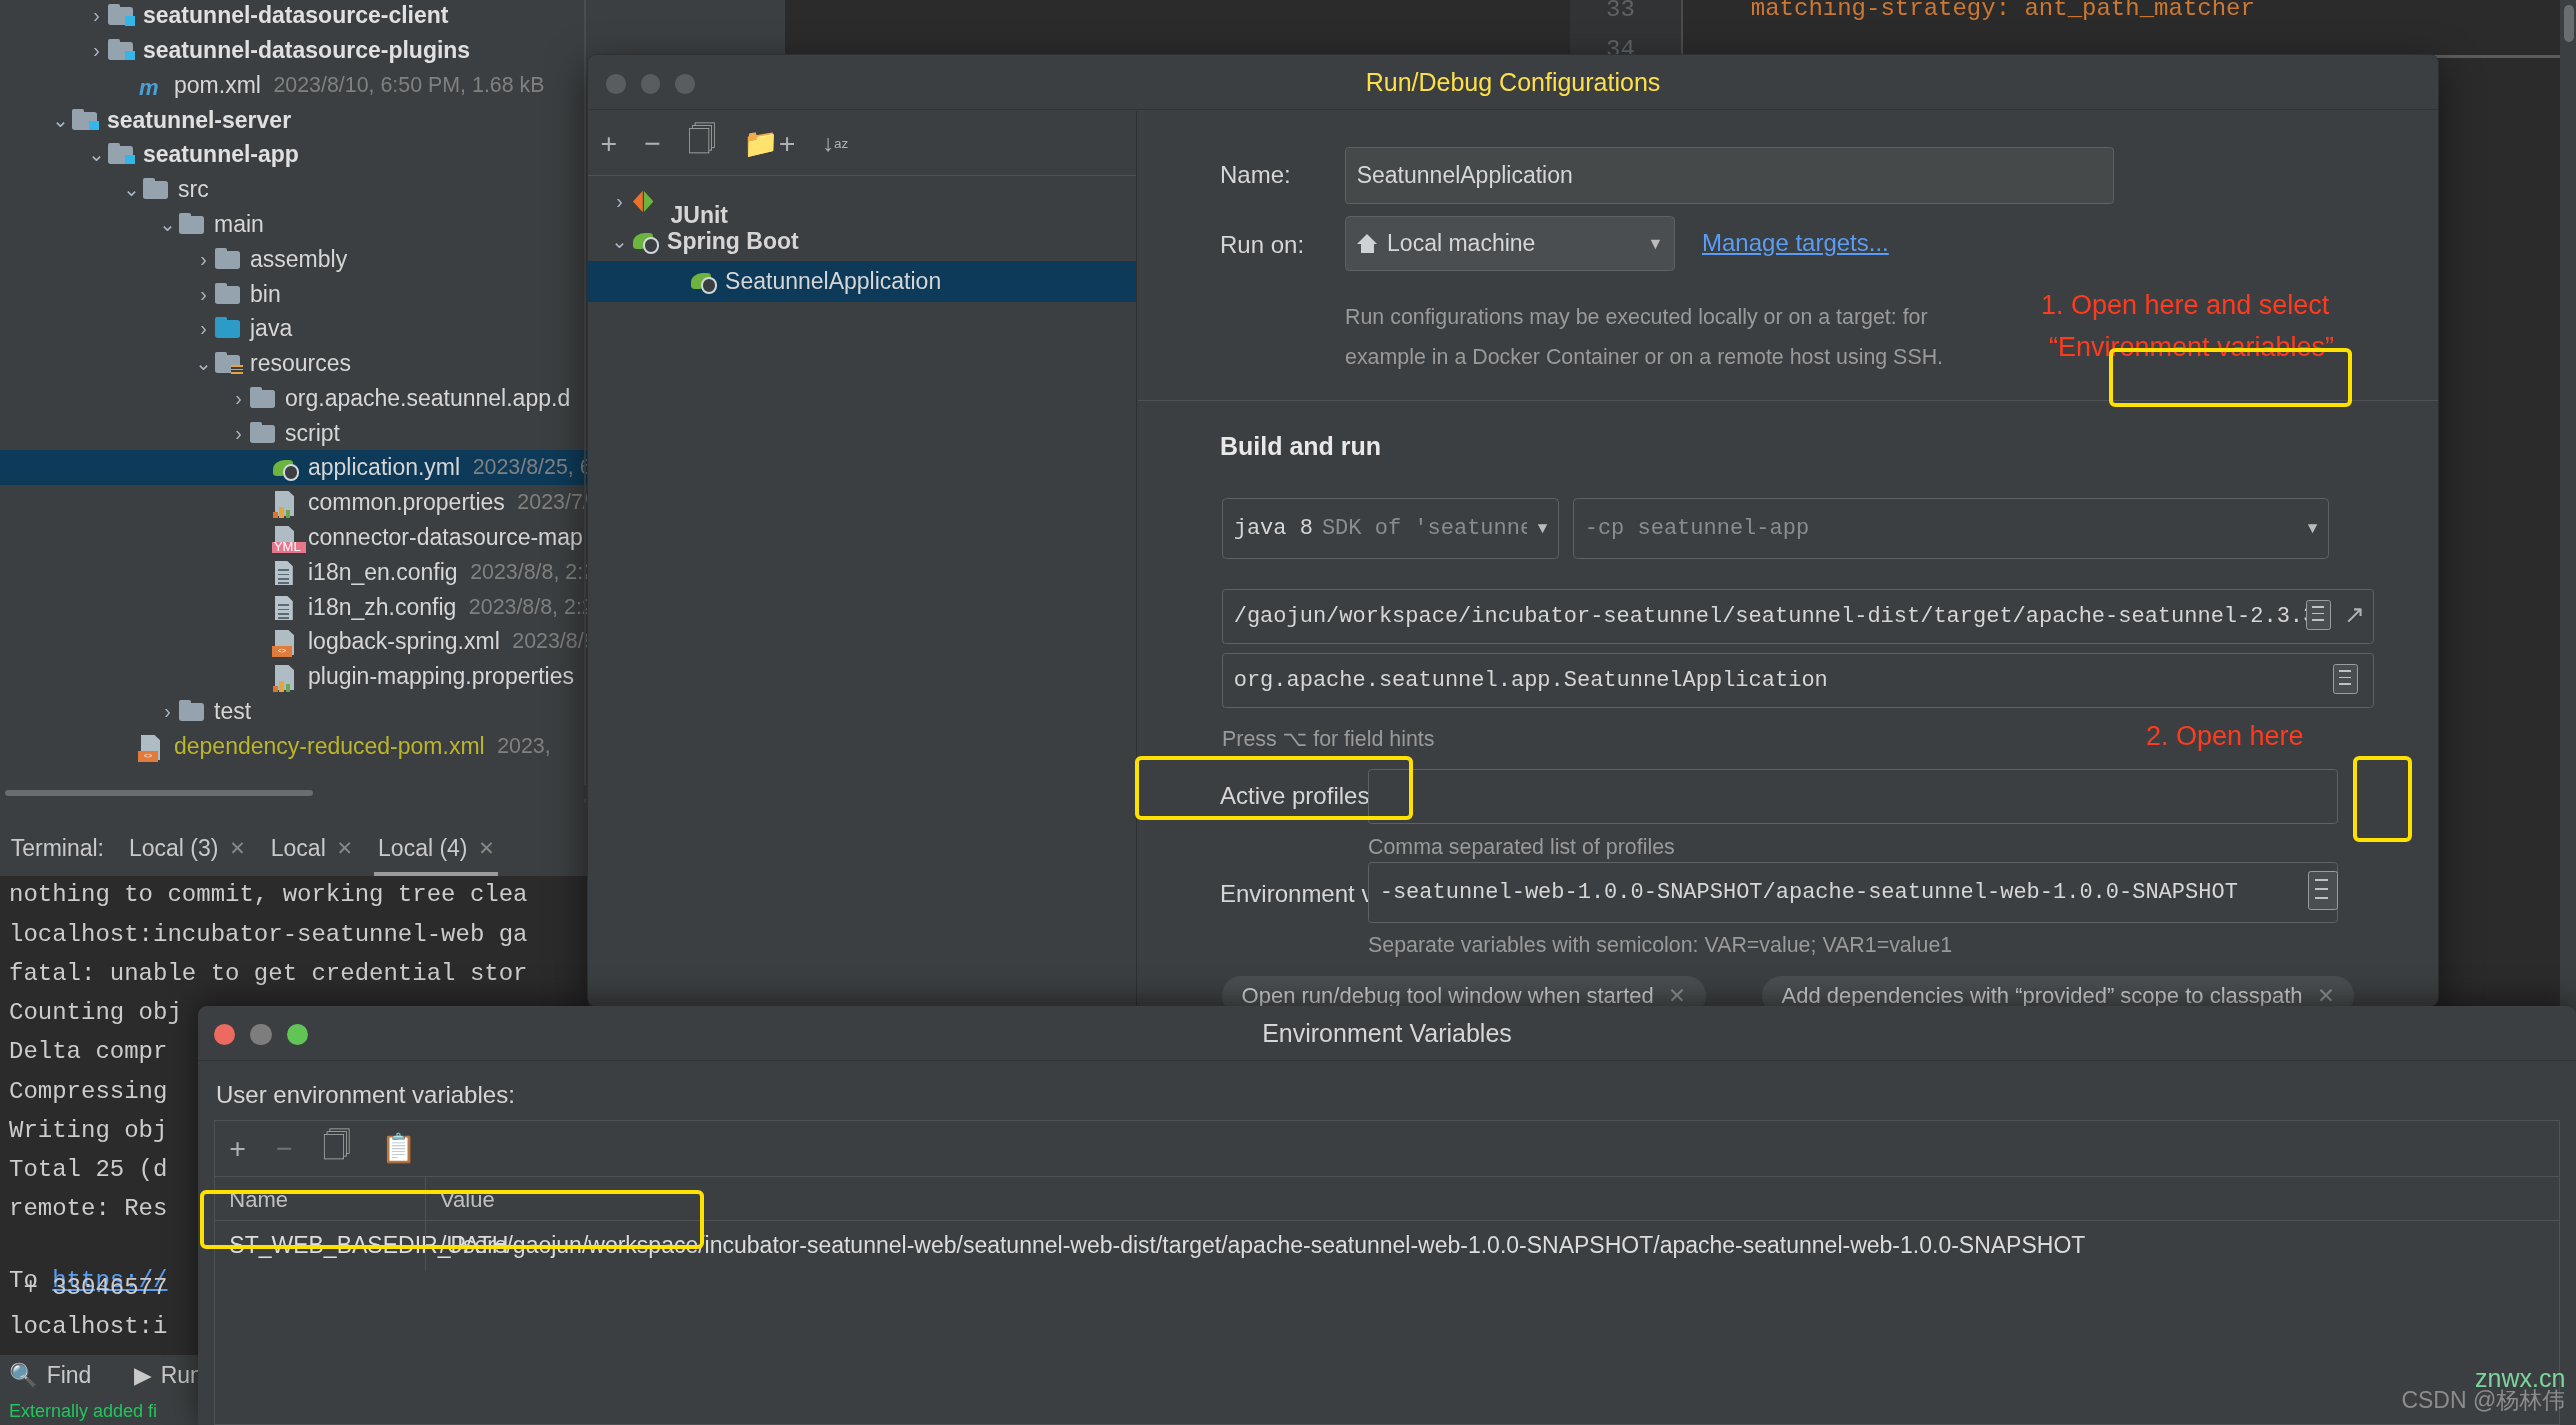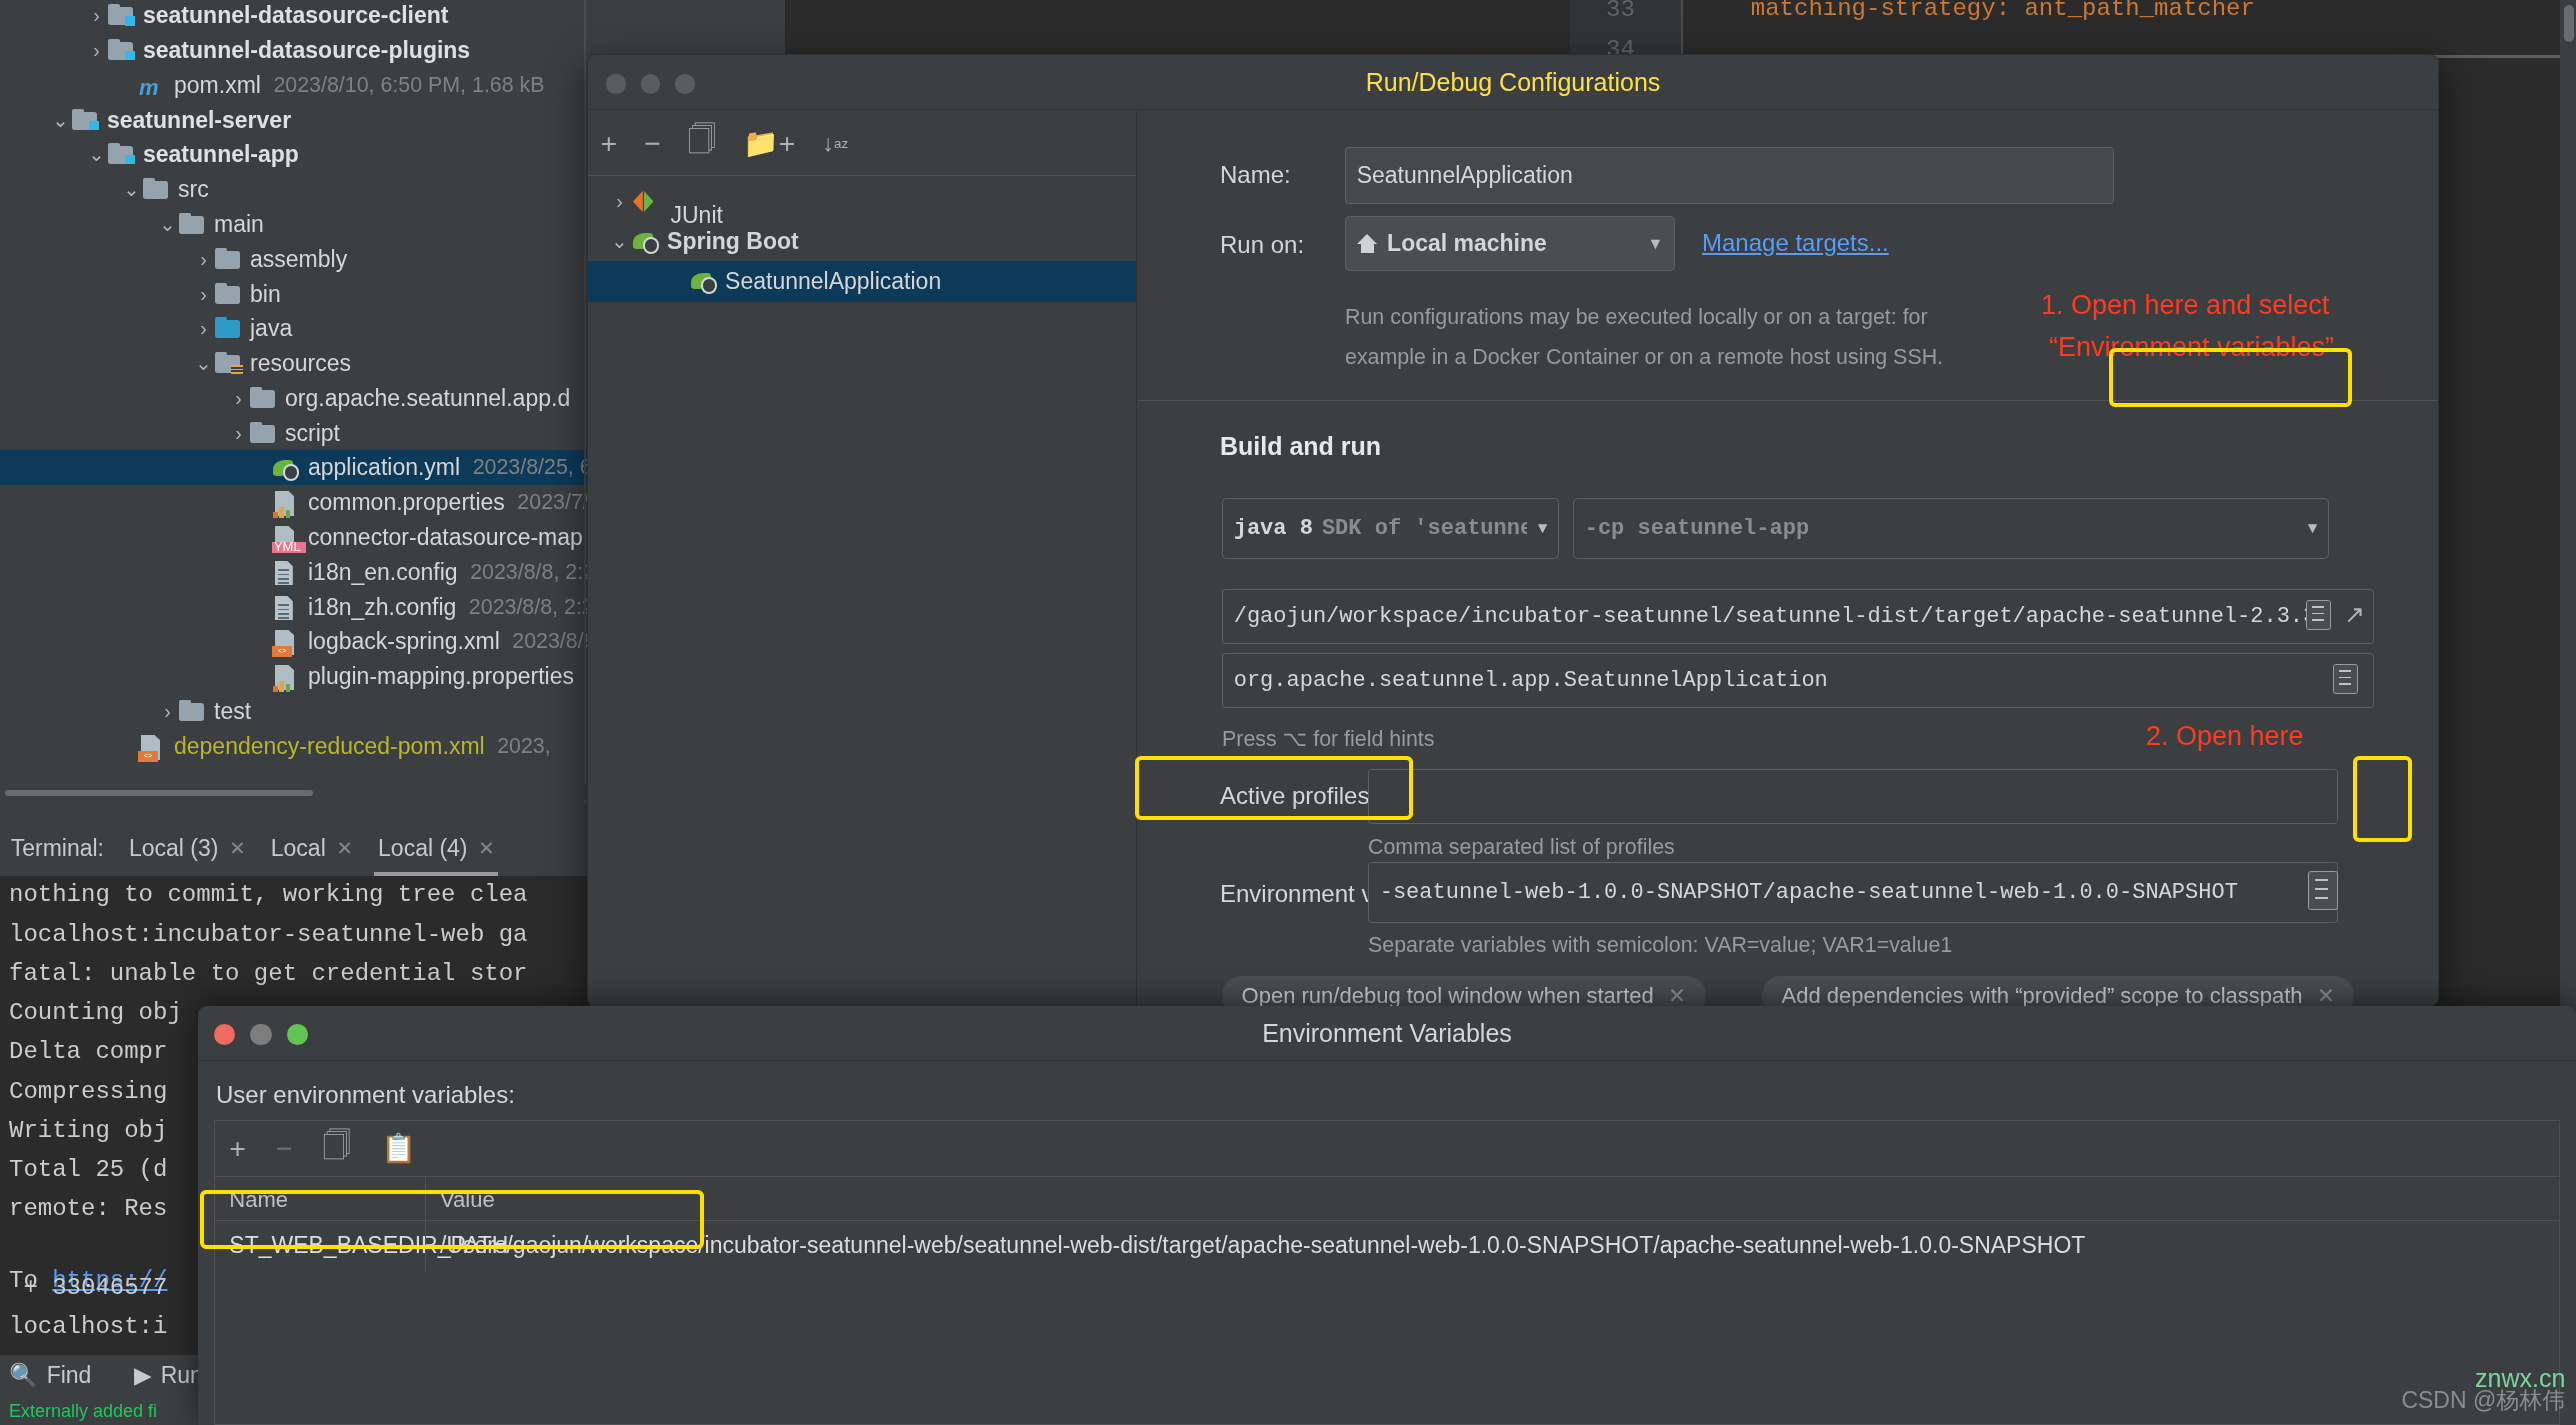--- a/index.html
+++ b/index.html
@@ -151,21 +151,21 @@
   .dlg-right { position:absolute; left:550px; top:56px; right:0; bottom:0; }
   .fld-label { position:absolute; color:#d6d6d6; font-size:24px; }
   .txtfield {
     position:absolute; background:#45494a; border:0.9px solid #5e6264; border-radius:3.6px;
     color:#d6d6d6; font-size:23px; display:flex; align-items:center; padding:0 10.7px;
   }
   .txtfield.mono { font-family:"Liberation Mono", monospace; }
   .txtfield.empty { background:#3c3f41; }
   .combo {
     position:absolute; background:#4a4e50; border:0.9px solid #5e6264; border-radius:4.5px;
-    color:#d6d6d6; font-size:23px; display:flex; align-items:center; padding:0 10.7px;font-weight:bold;
+    color:#d6d6d6; font-size:23px; display:flex; align-items:center; padding:0 10.7px;
   }
   .caret { position:absolute; right:10.7px; color:#bbb; font-size:16px; }
   .link { color:#589df6;text-decoration:underline; }
   .hint { position:absolute; color:#9a9a9a; font-size:21.4px; }
   .sect-title { position:absolute; color:#e8e8e8; font-size:25px; font-weight:bold; }
   .sep-line { position:absolute; height:0.9px; background:#4e5254; }
 
   .home-ico { width:21.4px;height:21.4px;margin-right:9px;position:relative;flex:0 0 auto;}
   .home-ico:before{content:"";position:absolute;left:0;top:0.9px;width:0;height:0;border-left:10.7px solid transparent;border-right:10.7px solid transparent;border-bottom:10.7px solid #cfd2d4;}
   .home-ico:after{content:"";position:absolute;left:4.5px;top:10.7px;width:12.5px;height:9.8px;background:#cfd2d4;}
@@ -456,21 +456,21 @@
         <span class="tb-ico" style="font-size:23px;">↓<sub style="font-size:13.4px;">az</sub></span>
       </div>
       <div class="lb-sep"></div>
       <div id="cfgtree">
           <div class="cfg-row" style="top: 70px;">
             <span style="width:18px;flex:0 0 auto"></span>
             <span class="cfg-twist">›</span>
             <span style="flex:0 0 auto;margin-right:7.1px;display:flex;align-items:center">
               <span class="junit-ico"></span>
             </span>
-            <span style="font-weight:normal;margin-top:28px;">JUnit</span>
+            <span style="font-weight:bold;margin-top:28px;">JUnit</span>
           </div>
           <div class="cfg-row" style="top: 110px;">
             <span style="width:18px;flex:0 0 auto"></span>
             <span class="cfg-twist">⌄</span>
             <span style="flex:0 0 auto;margin-right:7.1px;display:flex;align-items:center">
               <span class="spring-leaf" style="width:27px;height:25px;"></span>
             </span>
             <span style="font-weight:bold;">Spring Boot</span>
           </div>
           <div class="cfg-row sel" style="top: 150px;">

